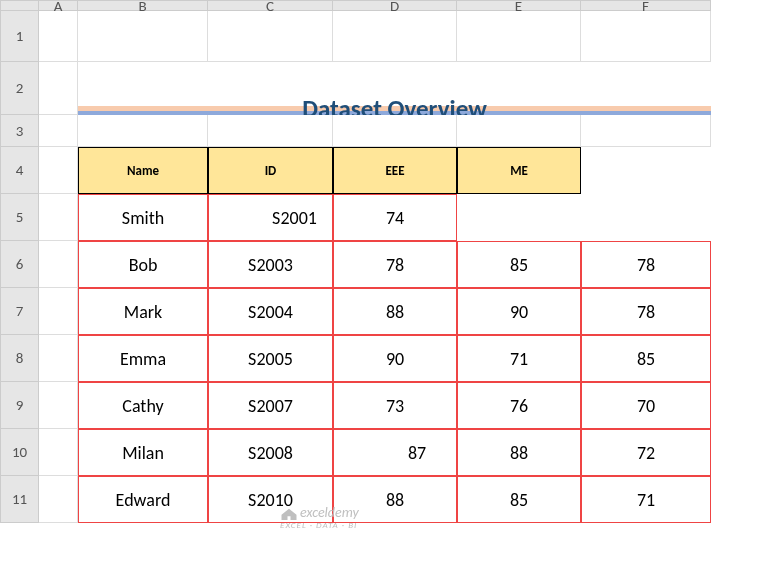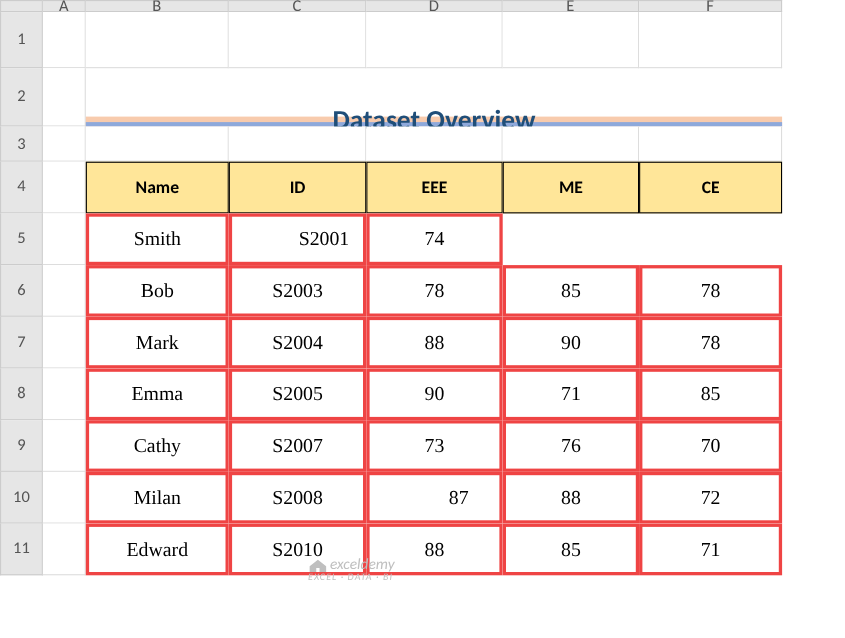--- a/index.html
+++ b/index.html
@@ -48,32 +48,31 @@
     border-bottom: 4px solid #8ea9db;
     margin-top: 44px;
   }
   .th {
     background: #ffe699;
     border: 1px solid #000;
     display: flex;
     align-items: center;
     justify-content: center;
     font-weight: bold;
-    font-size: 16px;
+    font-size: 13px;
     color: #000;
   }
   .td {
     background: #fff;
-    border: 3px solid #ef4444;
+    border: 1px solid #ef4444;
     display: flex;
     align-items: center;
     justify-content: center;
     font-size: 18px;
     color: #000;
-    font-family: Liberation Serif, serif;
   }
   .watermark {
     position: absolute;
     top: 504px;
     left: 280px;
     font-size: 14px;
     color: #bfbfbf;
     font-style: italic;
     pointer-events: none;
   }
@@ -139,21 +138,20 @@
   <div class="cell" style="grid-column:3;grid-row:4;"></div>
   <div class="cell" style="grid-column:4;grid-row:4;"></div>
   <div class="cell" style="grid-column:5;grid-row:4;"></div>
   <div class="cell" style="grid-column:6;grid-row:4;"></div>
   <div class="cell" style="grid-column:7;grid-row:4;"></div>
 
   <div class="th" style="grid-column:3;grid-row:5;">Name</div>
   <div class="th" style="grid-column:5;grid-row:5;">EEE</div>
   <div class="th" style="grid-column:4;grid-row:5;">ID</div>
   <div class="th" style="grid-column:6;grid-row:5;">ME</div>
-  <div class="th" style="grid-column:7;grid-row:5;">CE</div>
 
   <div class="td" style="grid-column:3;grid-row:6;">Smith</div>
   <div class="td" style="grid-column:4;grid-row:6;padding-left:48px;">S2001</div>
   <div class="td" style="grid-column:5;grid-row:6;">74</div>
 
   <div class="td" style="grid-column:3;grid-row:7;">Bob</div>
   <div class="td" style="grid-column:4;grid-row:7;">S2003</div>
   <div class="td" style="grid-column:5;grid-row:7;">78</div>
   <div class="td" style="grid-column:6;grid-row:7;">85</div>
   <div class="td" style="grid-column:7;grid-row:7;">78</div>

